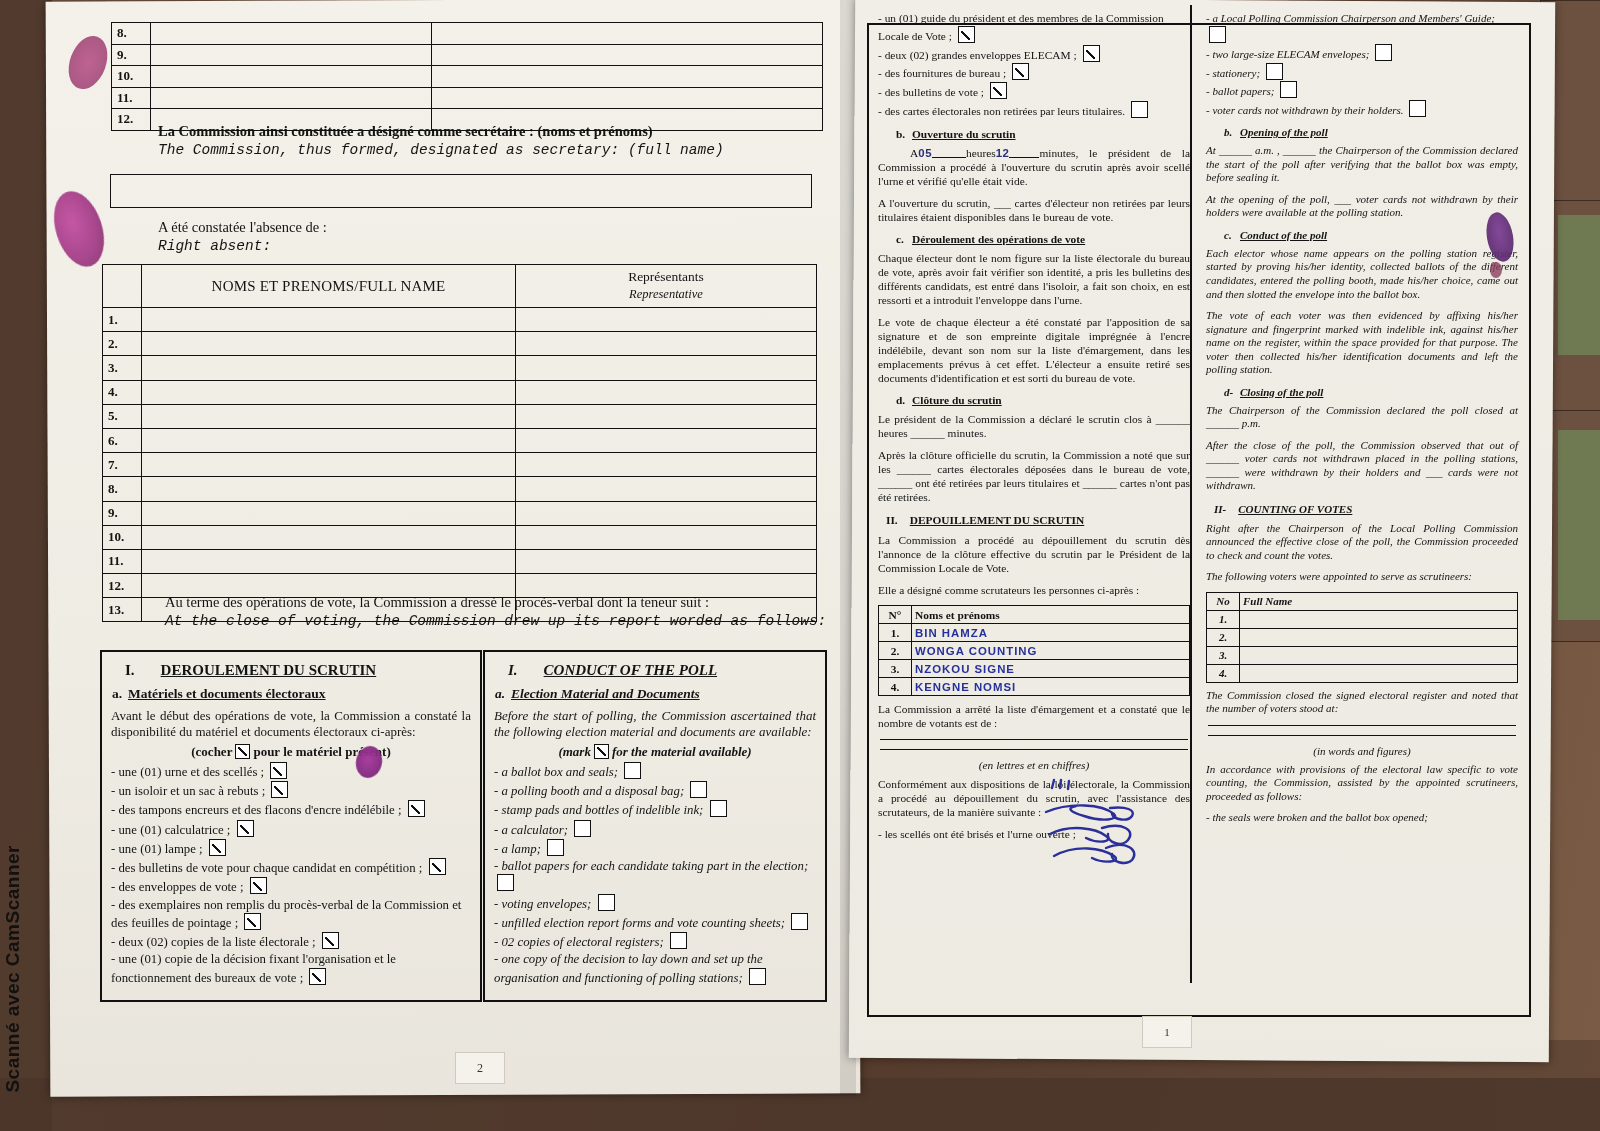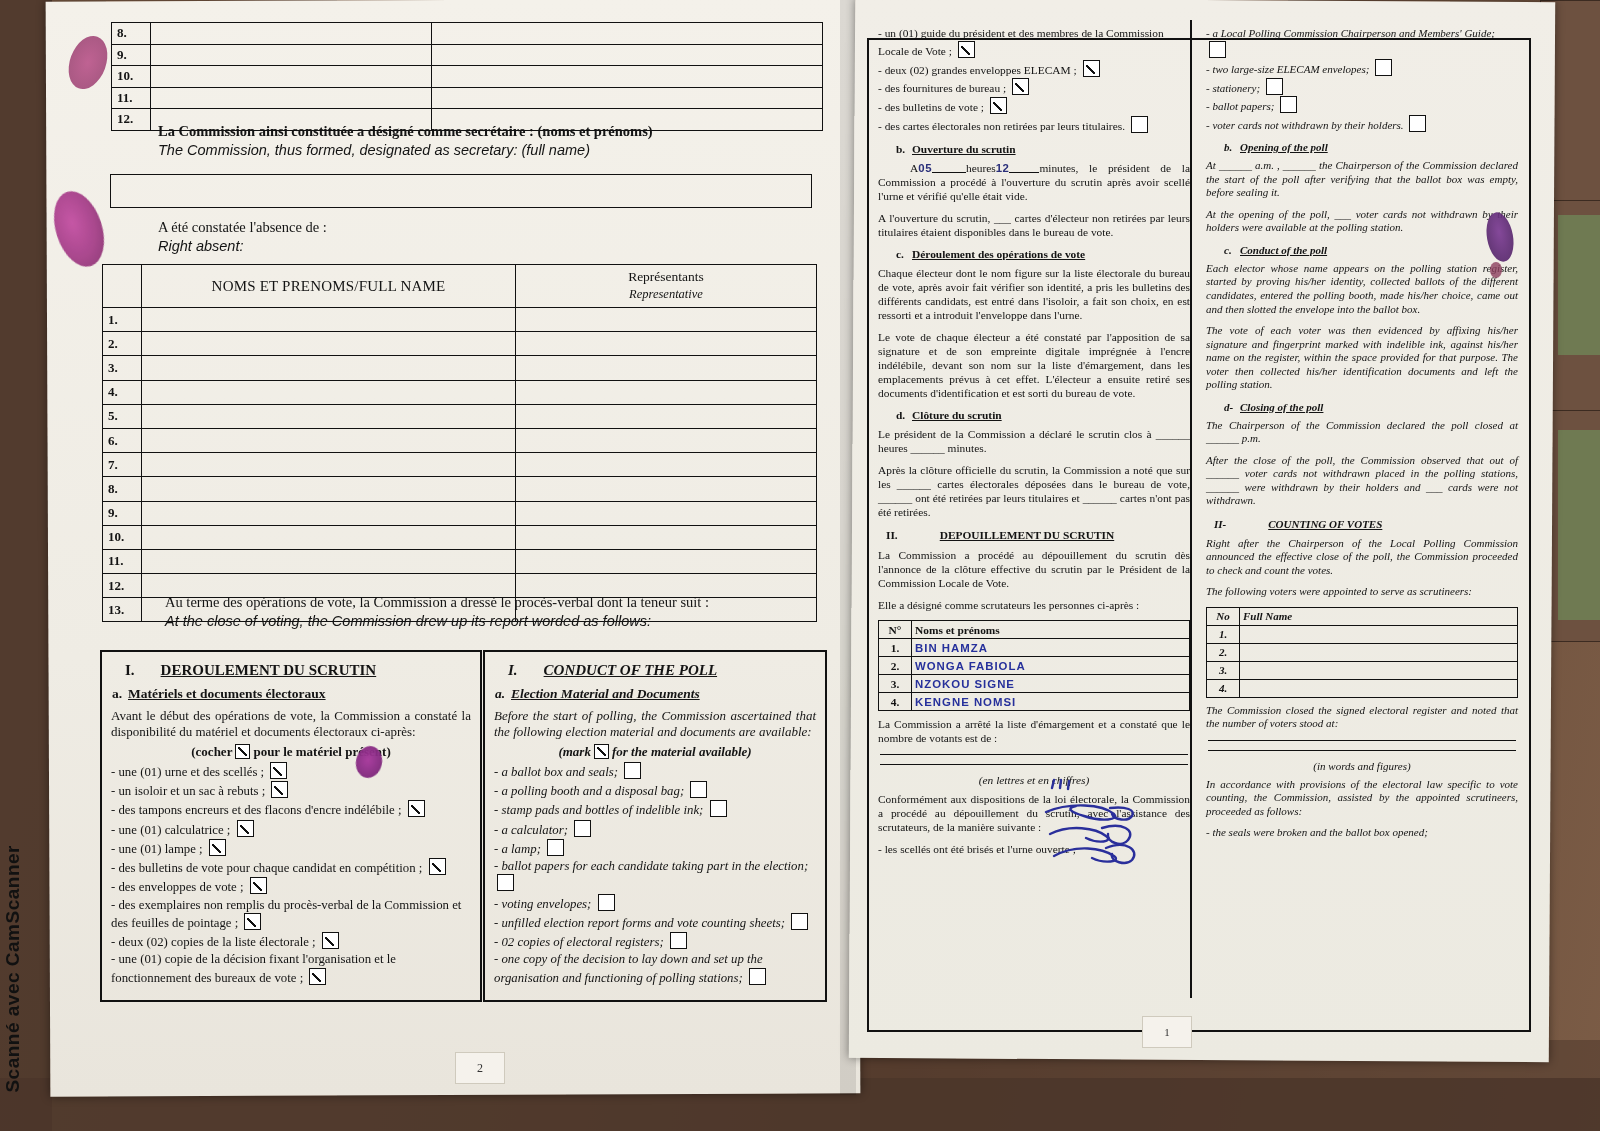--- a/index.html
+++ b/index.html
@@ -25,21 +25,21 @@
   #sheet-left{left:48px;top:0px;width:810px;height:1095px;
     background:linear-gradient(180deg,#f4f1ea,#efece4 60%,#e9e5dc);
     transform:rotate(-0.25deg);}
   #sheet-right{left:852px;top:0px;width:700px;height:1060px;
     background:linear-gradient(180deg,#f1eee7,#eceae1);
     transform:rotate(0.35deg);}
   .fold{position:absolute;background:rgba(0,0,0,.10);}
 
   
   .fr{font-family:"Liberation Serif",serif;}
-  .en{font-family:Liberation Sans, sans-serif;font-style:italic;}
+  .en{font-family:Liberation Mono, monospace;font-style:italic;}
 
   
   #left-page{position:absolute;left:95px;top:0px;width:760px;height:1060px;color:#141414;}
 
   table.grid{border-collapse:collapse;width:100%;}
   table.grid td,table.grid th{border:1.3px solid #111;padding:0;height:17px;font-size:13px;}
   .numcol{width:38px;text-align:center;font-weight:bold;font-size:13px;padding-left:4px;}
   .numcol div{padding-left:5px;text-align:left;}
 
   #tbl-members{position:absolute;left:16px;top:22px;width:712px;}
@@ -79,30 +79,30 @@
   ul.items li{margin:0 0 1px 0;}
   .cbx{display:inline-block;width:15px;height:15px;border:1.6px solid #111;vertical-align:-3px;margin:0 3px;position:relative;background:#fff;}
   .cbx.tick::after{content:"";position:absolute;left:2px;bottom:2px;width:9px;height:9px;
     border-left:0;border-bottom:0;transform:rotate(0deg);
     background:linear-gradient(45deg,transparent 44%,#111 44%,#111 56%,transparent 56%);}
   .cbx.sm{width:13px;height:13px;}
 
   #box-en .jt, #box-en ul.items, #box-en .center-mark, #box-en .sub-h, #box-en .sec-h{font-style:italic;}
 
   
-  #right-page{position:absolute;left:862px;top:16px;width:690px;height:1030px;color:#131313;}
+  #right-page{position:absolute;left:862px;top:1px;width:690px;height:1030px;color:#131313;}
   #rbox{position:absolute;left:5px;top:22px;width:660px;height:990px;border:2.6px solid #111;}
   #rcol-fr{position:absolute;left:8px;top:6px;width:312px;height:972px;padding:4px 8px;}
   #rdiv{position:absolute;left:328px;top:4px;width:0;border-left:2.2px solid #111;height:978px;}
   #rcol-en{position:absolute;left:336px;top:6px;width:312px;height:972px;padding:4px 8px;}
   #rcol-fr *{font-size:11.4px;}
   #rcol-en *{font-size:11px;font-style:italic;}
   #rcol-fr .jt,#rcol-en .jt{text-align:justify;line-height:1.23;margin:0 0 8px 0;}
   #rcol-fr .sub-h,#rcol-en .sub-h{font-size:11.6px;margin:9px 0 5px 18px;}
-  #rcol-fr .sec-h,#rcol-en .sec-h{font-size:13.2px;margin:10px 0 7px 8px;gap:42px;}
+  #rcol-fr .sec-h,#rcol-en .sec-h{font-size:13.2px;margin:10px 0 7px 8px;gap:12px;}
   #rcol-fr ul.items li,#rcol-en ul.items li{font-size:11.2px;line-height:1.3;}
   .blank{display:inline-block;border-bottom:1.2px solid #111;height:11px;vertical-align:-1px;}
   .hw{font-family:"Liberation Sans",sans-serif;font-style:normal;color:#2a2f7a;
       font-weight:bold;font-size:12px;letter-spacing:.5px;}
   table.mini{border-collapse:collapse;width:100%;margin:4px 0 6px 0;}
   table.mini td,table.mini th{border:1.2px solid #111;height:17px;font-size:10.5px;padding:0 3px;text-align:left;}
   table.mini th{font-weight:bold;}
   table.mini .nw{width:26px;text-align:center;font-weight:bold;}
   .rule{border:0;border-top:1.6px solid #111;margin:9px 2px;}
   .ctr-it{text-align:center;font-style:italic;font-size:10.6px;margin:2px 0 6px 0;}
@@ -429,21 +429,21 @@
           <th>Noms et prénoms</th>
         </tr>
       </thead>
       <tbody id="scrut-fr-rows">
           <tr>
             <td class="nw">1.</td>
             <td><span class="hwname">BIN HAMZA</span></td>
           </tr>
           <tr>
             <td class="nw">2.</td>
-            <td><span class="hwname">WONGA FABIOLA</span></td>
+            <td><span class="hwname">WONGA COUNTING</span></td>
           </tr>
           <tr>
             <td class="nw">3.</td>
             <td><span class="hwname">NZOKOU SIGNE</span></td>
           </tr>
           <tr>
             <td class="nw">4.</td>
             <td><span class="hwname">KENGNE NOMSI</span></td>
           </tr>
         </tbody>

